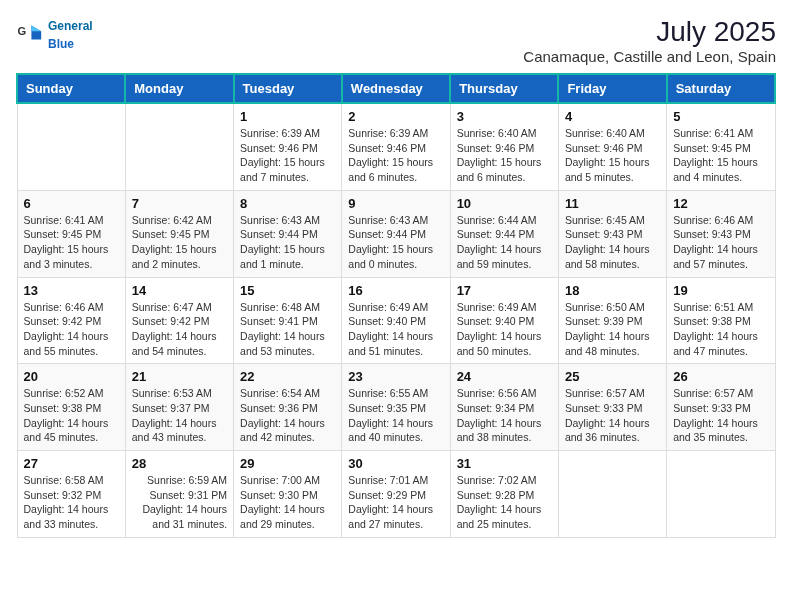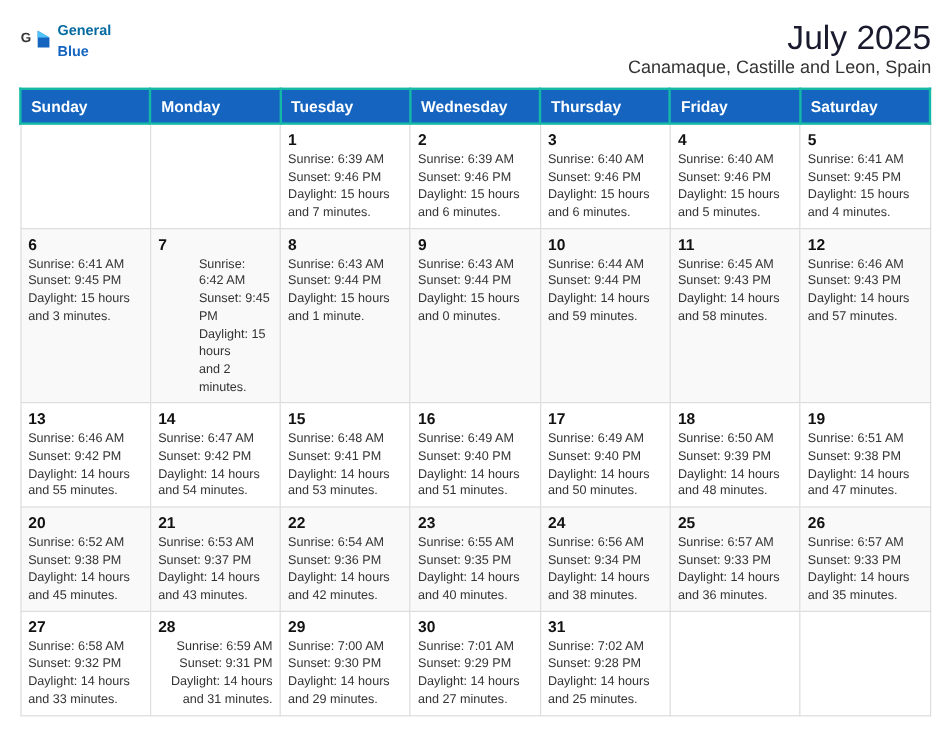--- a/index.html
+++ b/index.html
@@ -154,21 +154,21 @@
       <tr>
         <td>
           <div class="day-number">6</div>
           <div class="day-info" style="white-space: pre-line;">Sunrise: 6:41 AM
 Sunset: 9:45 PM
 Daylight: 15 hours
 and 3 minutes.</div>
         </td>
         <td>
           <div class="day-number">7</div>
-          <div class="day-info" style="white-space: pre-line; margin-left: 34px;">Sunrise: 6:42 AM
+          <div class="day-info" style="white-space: pre-line;">Sunrise: 6:42 AM
 Sunset: 9:45 PM
 Daylight: 15 hours
 and 2 minutes.</div>
         </td>
         <td>
           <div class="day-number">8</div>
           <div class="day-info" style="white-space: pre-line;">Sunrise: 6:43 AM
 Sunset: 9:44 PM
 Daylight: 15 hours
 and 1 minute.</div>

